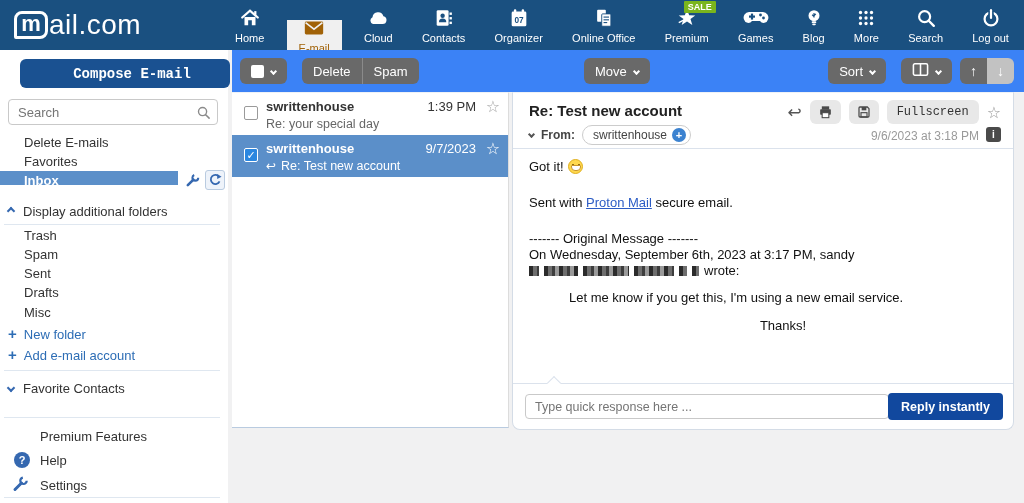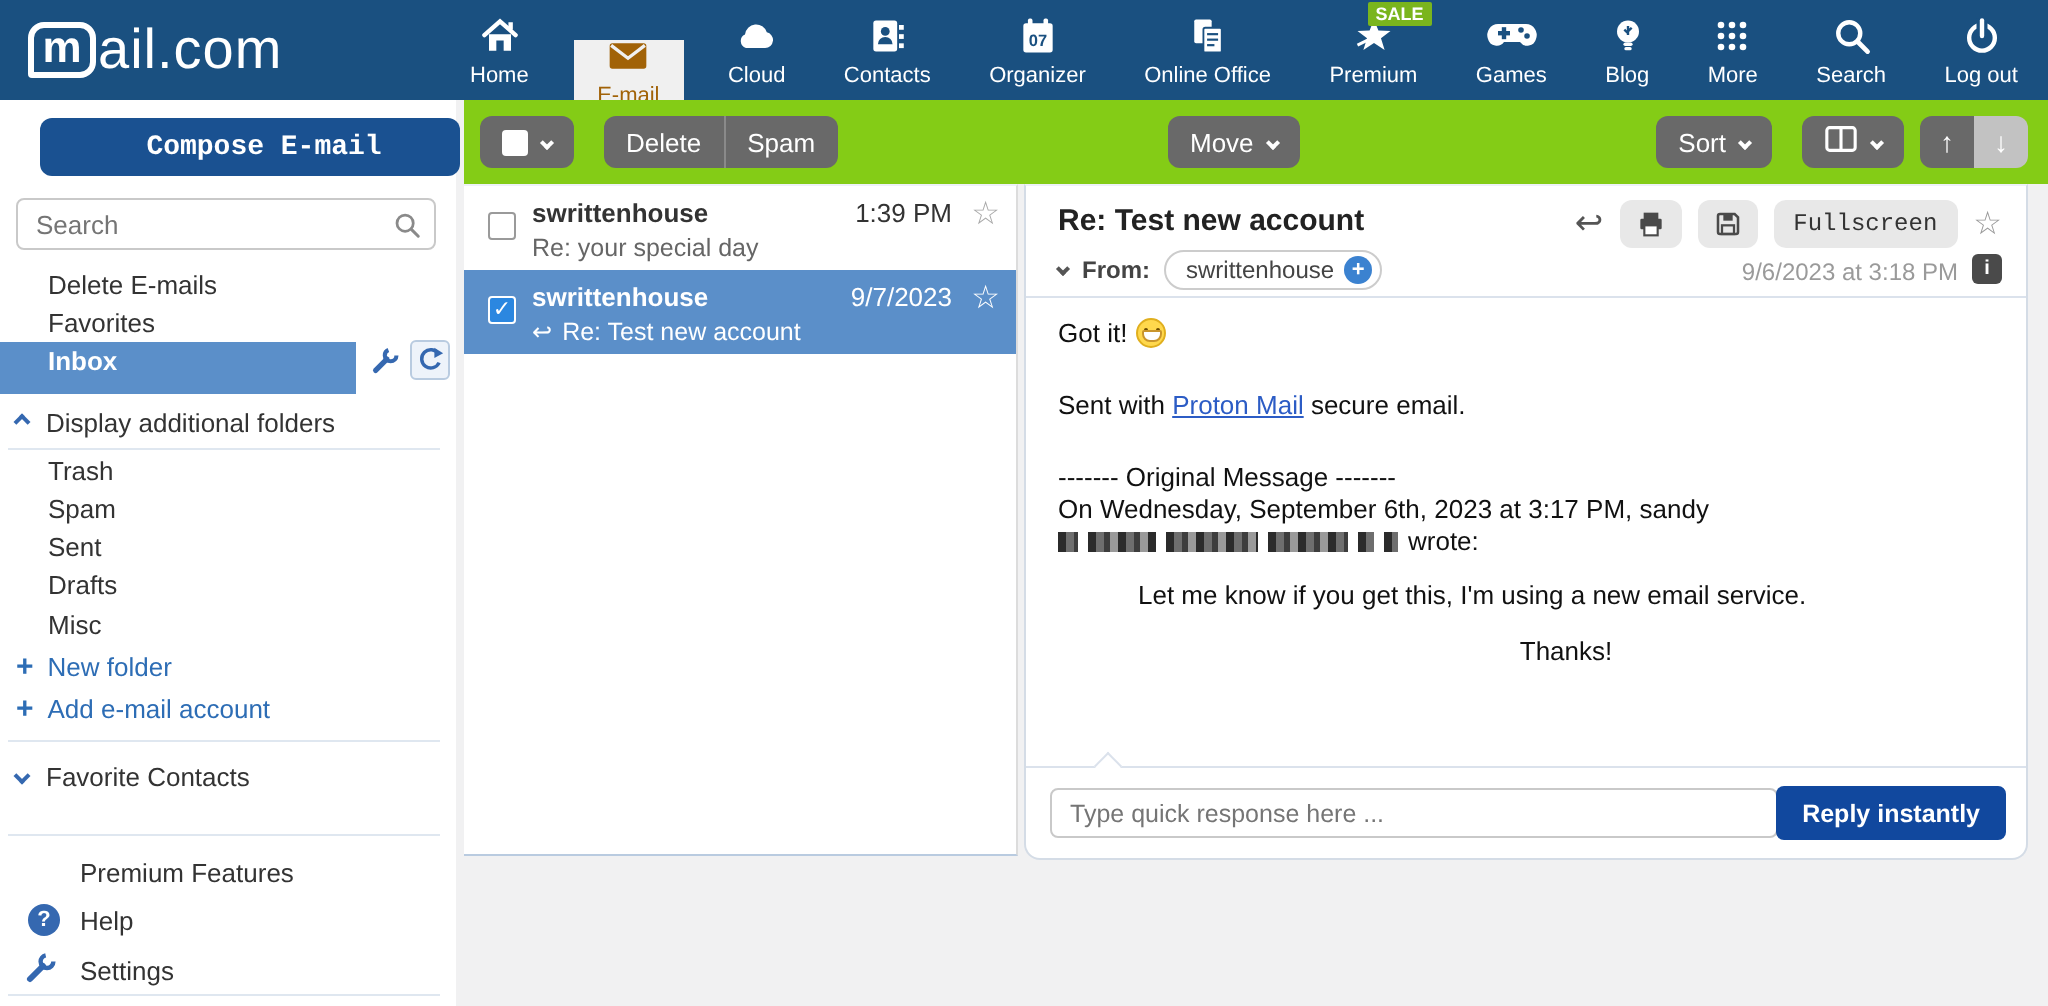--- a/index.html
+++ b/index.html
@@ -19,38 +19,38 @@
   .nav-item.active { background:#f0f0f0; color:#a16207; padding:0 12px;margin-top:20px; }
   .sale-badge { position:absolute; top:1px; right:0px; background:#7ab51d; color:#fff; font-size:9px; font-weight:bold; padding:1px 4px; border-radius:1px; }
 
   
   .sidebar { position:absolute; left:0; top:50px; width:228px; height:453px; background:#fff; }
   .compose-btn { position:absolute; left:8px; top:9px; width:210px; height:29px; background:#1a5191; color:#fff; font-size:14px; font-weight:bold; border:none; border-radius:6px; text-align:center; padding-left:14px; cursor:pointer; font-family:Liberation Mono, monospace;margin-left:12px; }
   .side-search { position:absolute; left:8px; top:49px; width:210px; height:26px; }
   .side-search input { width:100%; height:100%; border:1px solid #c9c9c9; border-radius:4px; font-size:13px; padding:0 26px 0 9px; color:#444; font-family:inherit; outline:none; background:#fff; }
   .side-search .mag { position:absolute; right:7px; top:6px; }
   .side-item { position:absolute; left:24px; font-size:13px; color:#333; cursor:pointer; white-space:nowrap; }
-  .inbox-bar { position:absolute; left:0; top:121px; width:178px; height:26px; background:#5b8fc9; cursor:pointer; }
+  .inbox-bar { position:absolute; left:0; top:121px; width:178px; height:14px; background:#5b8fc9; cursor:pointer; }
   .inbox-bar span { position:absolute; left:24px; top:2px; color:#fff; font-weight:bold; font-size:13px; }
   .inbox-tools { position:absolute; left:182px; top:120px; display:flex; gap:3px; align-items:center; }
   .inbox-tools .toolbox { width:20px; height:20px; display:flex; align-items:center; justify-content:center; cursor:pointer; }
   .inbox-tools .boxed { border:1px solid #b9cbe0; background:#eef3fa; border-radius:3px; }
   .side-divider { position:absolute; left:4px; right:8px; border-top:1px solid #dfe7f0; }
   .chv { display:inline-block; width:6px; height:6px; border-right:2px solid currentColor; border-bottom:2px solid currentColor; }
   .chv.down { transform:rotate(45deg); }
   .chv.up { transform:rotate(225deg); }
   .side-header { position:absolute; font-size:13px; color:#333; cursor:pointer; white-space:nowrap; }
   .side-header .chv { color:#3568b0; margin-right:9px; position:relative; top:-2px; }
   .side-link { position:absolute; left:8px; font-size:13px; color:#2d6db5; cursor:pointer; white-space:nowrap; }
   .side-link .plus { font-size:15px; font-weight:bold; margin-right:7px; }
   .foot-item { position:absolute; left:40px; font-size:13px; color:#333; cursor:pointer; }
   .help-ico { position:absolute; left:14px; width:16px; height:16px; border-radius:50%; background:#3568b0; color:#fff; font-size:11px; font-weight:bold; text-align:center; line-height:16px; }
 
   
-  .toolbar { position:absolute; left:232px; top:50px; width:792px; height:42px; background:#84cc16; }
+  .toolbar { position:absolute; left:232px; top:50px; width:792px; height:42px; background:#3b82f6; }
   .tbtn { height:26px; background:#696969; border-radius:6px; color:#fff; font-size:13px; display:flex; align-items:center; cursor:pointer; }
   .tbtn .seg { padding:0 11px; height:26px; display:flex; align-items:center; gap:7px; }
   .tbtn .seg + .seg { border-left:1px solid #8a8a8a; }
   .tbtn .chv { width:5px; height:5px; }
   .tl-group { position:absolute; top:8px; display:flex; }
   .cbx { width:13px; height:13px; background:#fff; border-radius:2px; display:inline-block; }
   .arrow-pair { position:absolute; top:8px; right:10px; display:flex; border-radius:6px; overflow:hidden; }
   .arrow-pair .ar { width:27px; height:26px; display:flex; align-items:center; justify-content:center; color:#fff; font-size:14px; font-weight:bold; cursor:pointer; }
   .ar.up-en { background:#696969; }
   .ar.dn-dis { background:#c2c2c2; cursor:default; }

